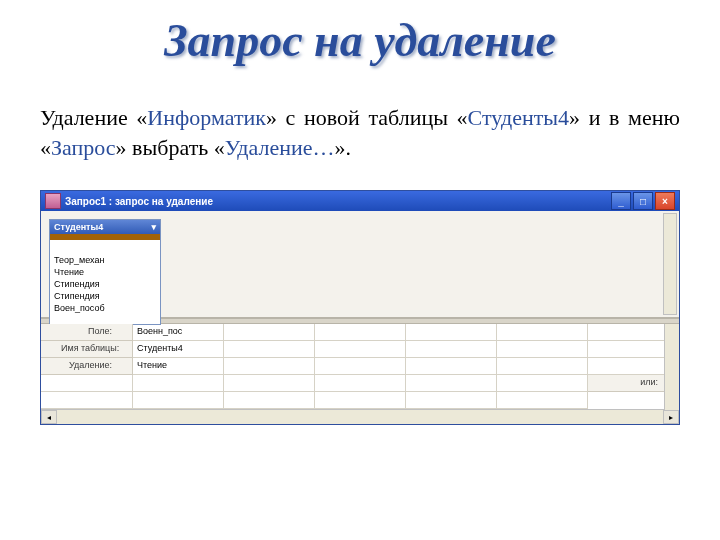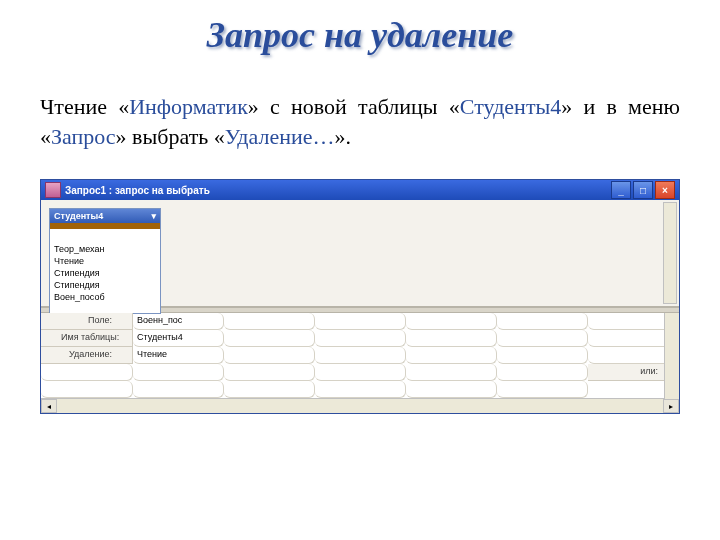--- a/index.html
+++ b/index.html
@@ -5,21 +5,21 @@
   body {
     margin: 0;
     width: 720px;
     height: 540px;
     background: #ffffff;
     font-family: "Times New Roman", serif;
     overflow: hidden;
   }
   .slide-title {
     text-align: center;
-    font-size: 36px;
+    font-size: 46px;
     font-weight: bold;
     font-style: italic;
     color: #2a4d9b;
     text-shadow: 2px 2px 3px rgba(100,120,160,0.6);
     margin-top: 14px;
   }
   .description {
     margin: 36px 40px 0 40px;
     font-size: 22px;
     color: #000;
@@ -118,21 +118,20 @@
     padding: 2px 20px;
     color: #3a3a3a;
     white-space: nowrap;
   }
   .grid .cell {
     border-right: 1px solid #d6d2c6;
     border-bottom: 1px solid #d6d2c6;
     padding: 2px 4px;
     white-space: nowrap;
     height: 12px;
-    border-radius: 6px;
   }
   .lower-scroll-h {
     height: 14px;
     background: #ece9d8;
     border-top: 1px solid #c0c0c0;
     display: flex;
     align-items: stretch;
   }
   .lower-scroll-h .arrow {
     width: 14px;
@@ -151,27 +150,27 @@
   }
   .lower-wrap { position: relative; }
   .splitter { height: 4px; background: #d9d5c9; border-top: 1px solid #b8b4a8; border-bottom: 1px solid #b8b4a8; }
 </style>
 </head>
 <body>
 
 <div class="slide-title">Запрос на удаление</div>
 
 <div class="description">
-  <span>Чтение «</span><span class="kw">Информатик</span><span>» с новой таблицы «</span><span class="kw">Студенты4</span><span>» и в меню «</span><span class="kw">Запрос</span><span>» выбрать «</span><span class="kw">Удаление…</span><span>».</span>
+  <span>Удаление «</span><span class="kw">Информатик</span><span>» с новой таблицы «</span><span class="kw">Студенты4</span><span>» и в меню «</span><span class="kw">Запрос</span><span>» выбрать «</span><span class="kw">Удаление…</span><span>».</span>
 </div>
 
 <div class="win">
   <div class="win-title">
     <div class="app-icon"></div>
-    <div class="title-text">Запрос1 : запрос на выбрать</div>
+    <div class="title-text">Запрос1 : запрос на удаление</div>
     <div class="win-btns">
       <div class="win-btn">_</div>
       <div class="win-btn">□</div>
       <div class="win-btn close">×</div>
     </div>
   </div>
 
   <div class="upper-pane">
     <div class="table-box">
       <div class="table-box-header">

